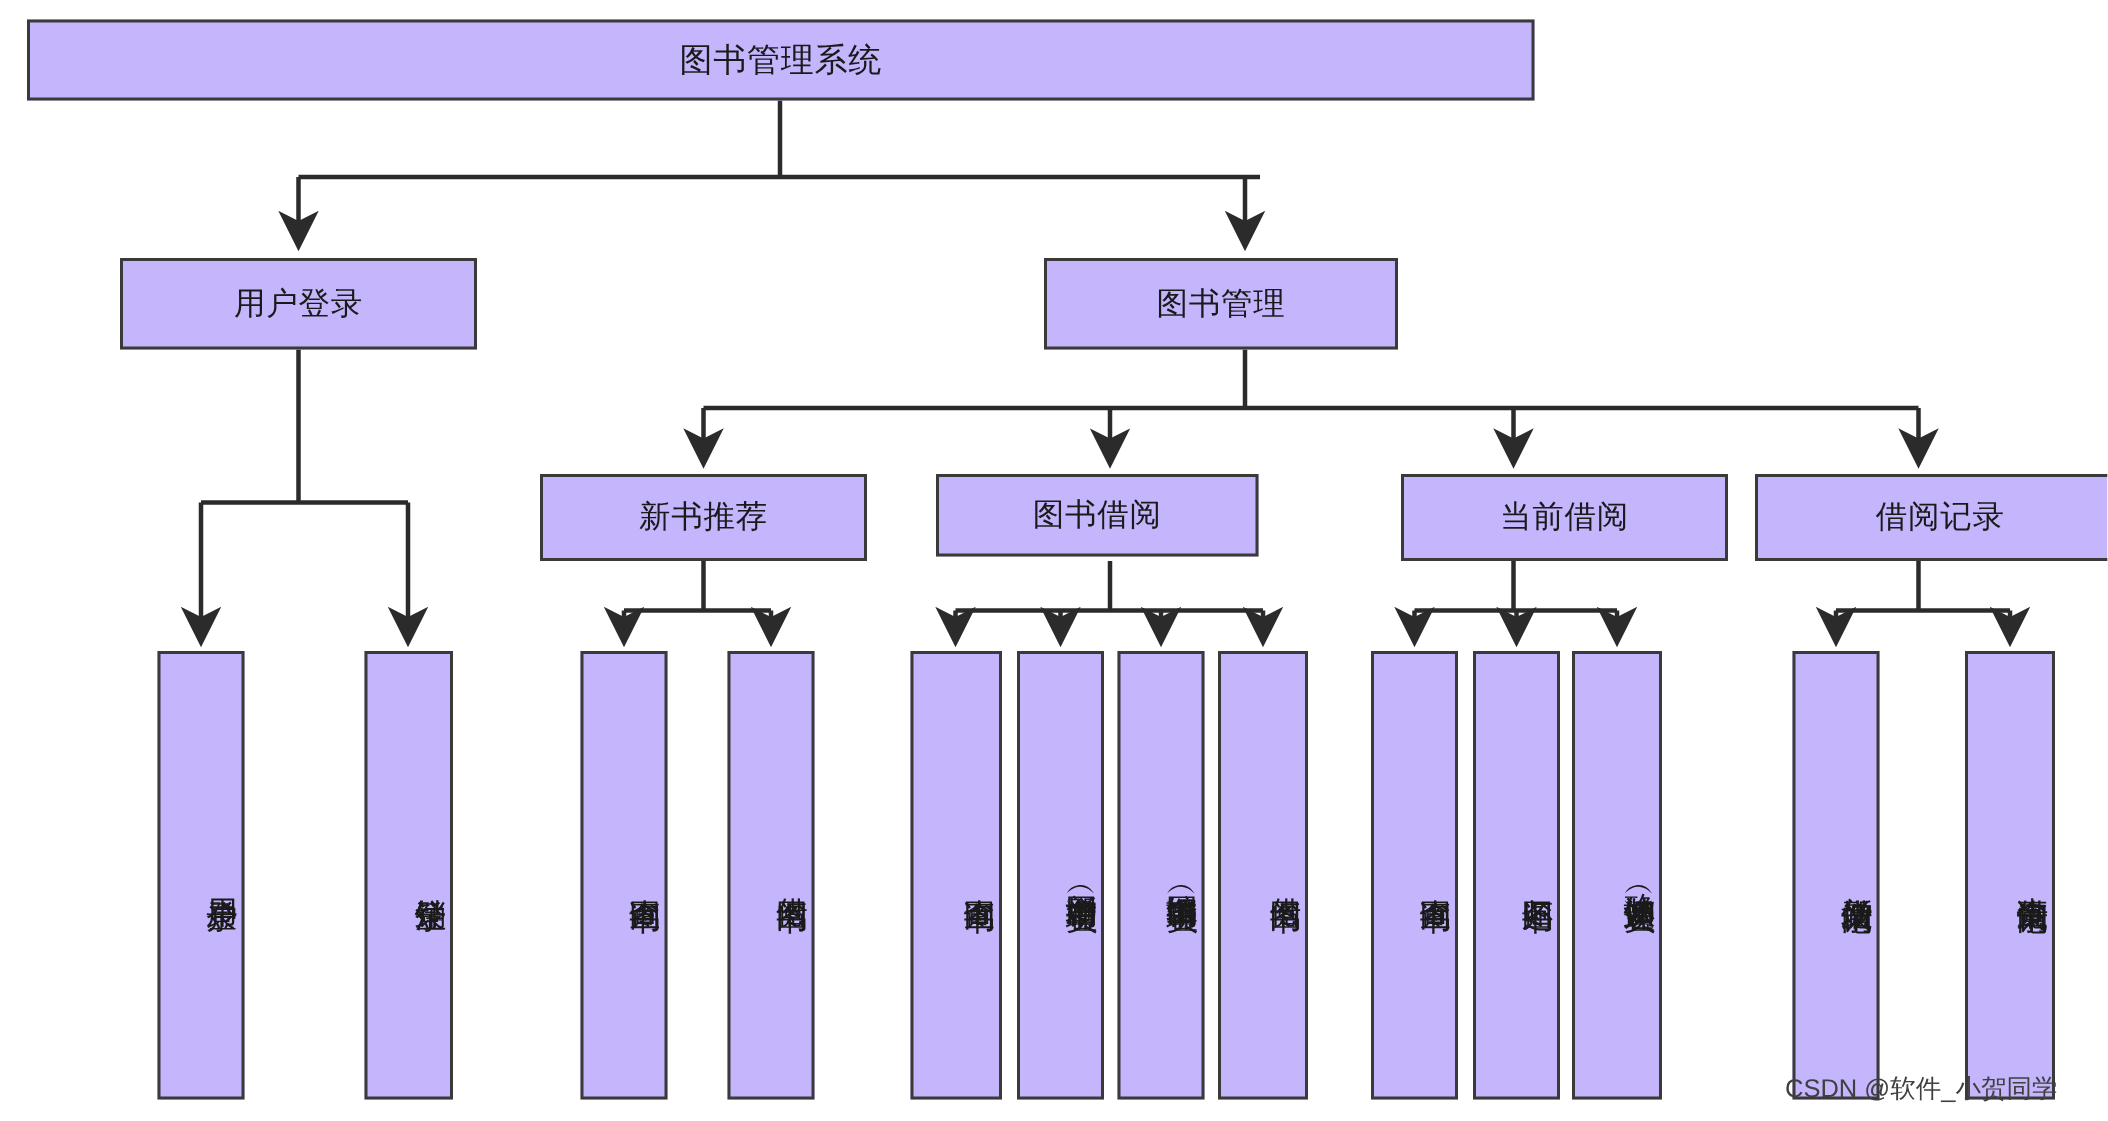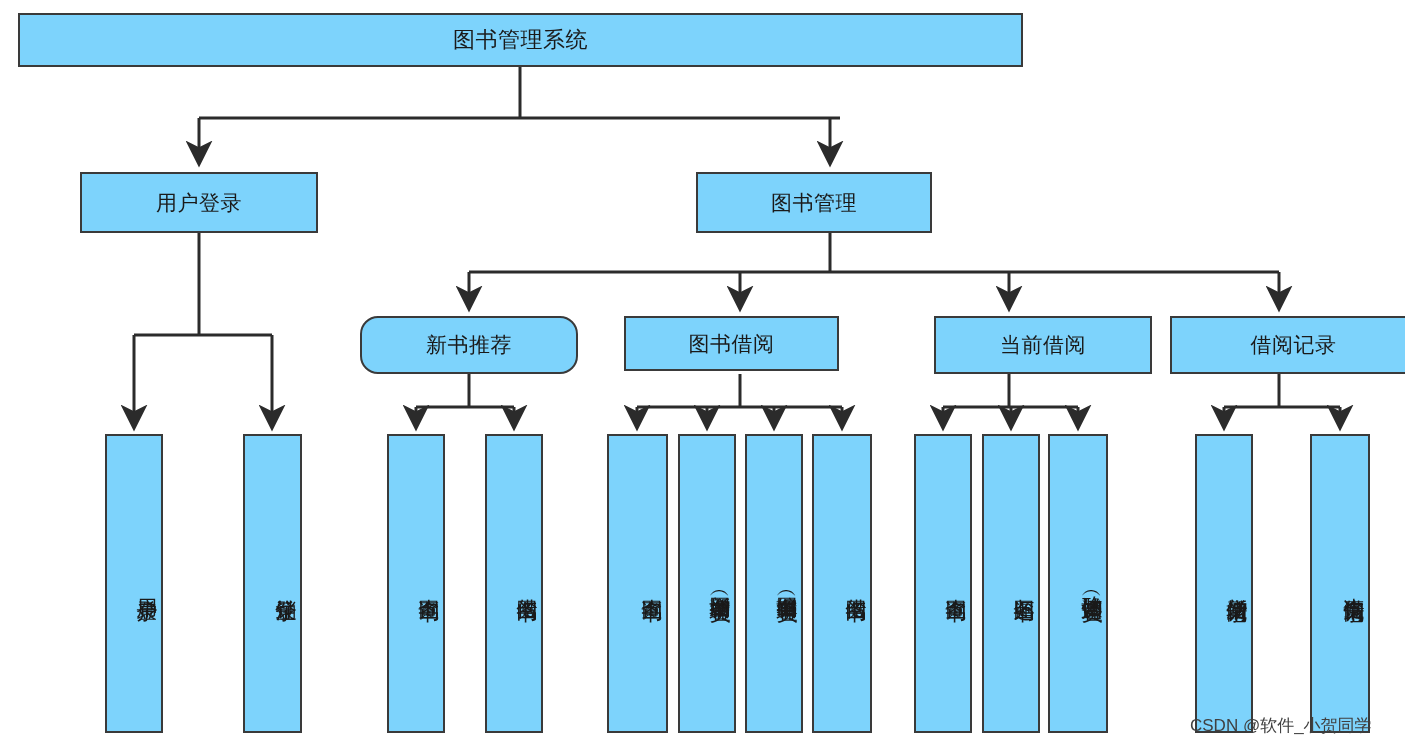--- a/index.html
+++ b/index.html
@@ -19,21 +19,21 @@
     position: absolute;
     left: 0; top: 0;
     width: 1405px;
     height: 747px;
     pointer-events: none;
   }
   .node {
     position: absolute;
     box-sizing: border-box;
     border: 2px solid #3a3a3a;
-    background: #7dd3fc;
+    background: #c4b5fd;
     display: flex;
     align-items: center;
     justify-content: center;
     color: #1a1a1a;
   }
   .node-h {
     font-size: 21px;
     letter-spacing: 0.5px;
     line-height: 1.2;
   }
@@ -121,21 +121,21 @@
     <span>图书管理系统</span>
   </div>
 
   <div class="node node-h" style="left:80px; top:172px; width:238px; height:61px;">
     <span>用户登录</span>
   </div>
   <div class="node node-h" style="left:696px; top:172px; width:236px; height:61px;">
     <span>图书管理</span>
   </div>
 
-  <div class="node node-h" style="left:360px; top:316px; width:218px; height:58px;border-radius:18px;">
+  <div class="node node-h" style="left:360px; top:316px; width:218px; height:58px;">
     <span>新书推荐</span>
   </div>
   <div class="node node-h" style="left:624px; top:316px; width:215px; height:55px;">
     <span>图书借阅</span>
   </div>
   <div class="node node-h" style="left:934px; top:316px; width:218px; height:58px;">
     <span>当前借阅</span>
   </div>
   <div class="node node-h" style="left:1170px; top:316px; width:247px; height:58px;">
     <span>借阅记录</span>

